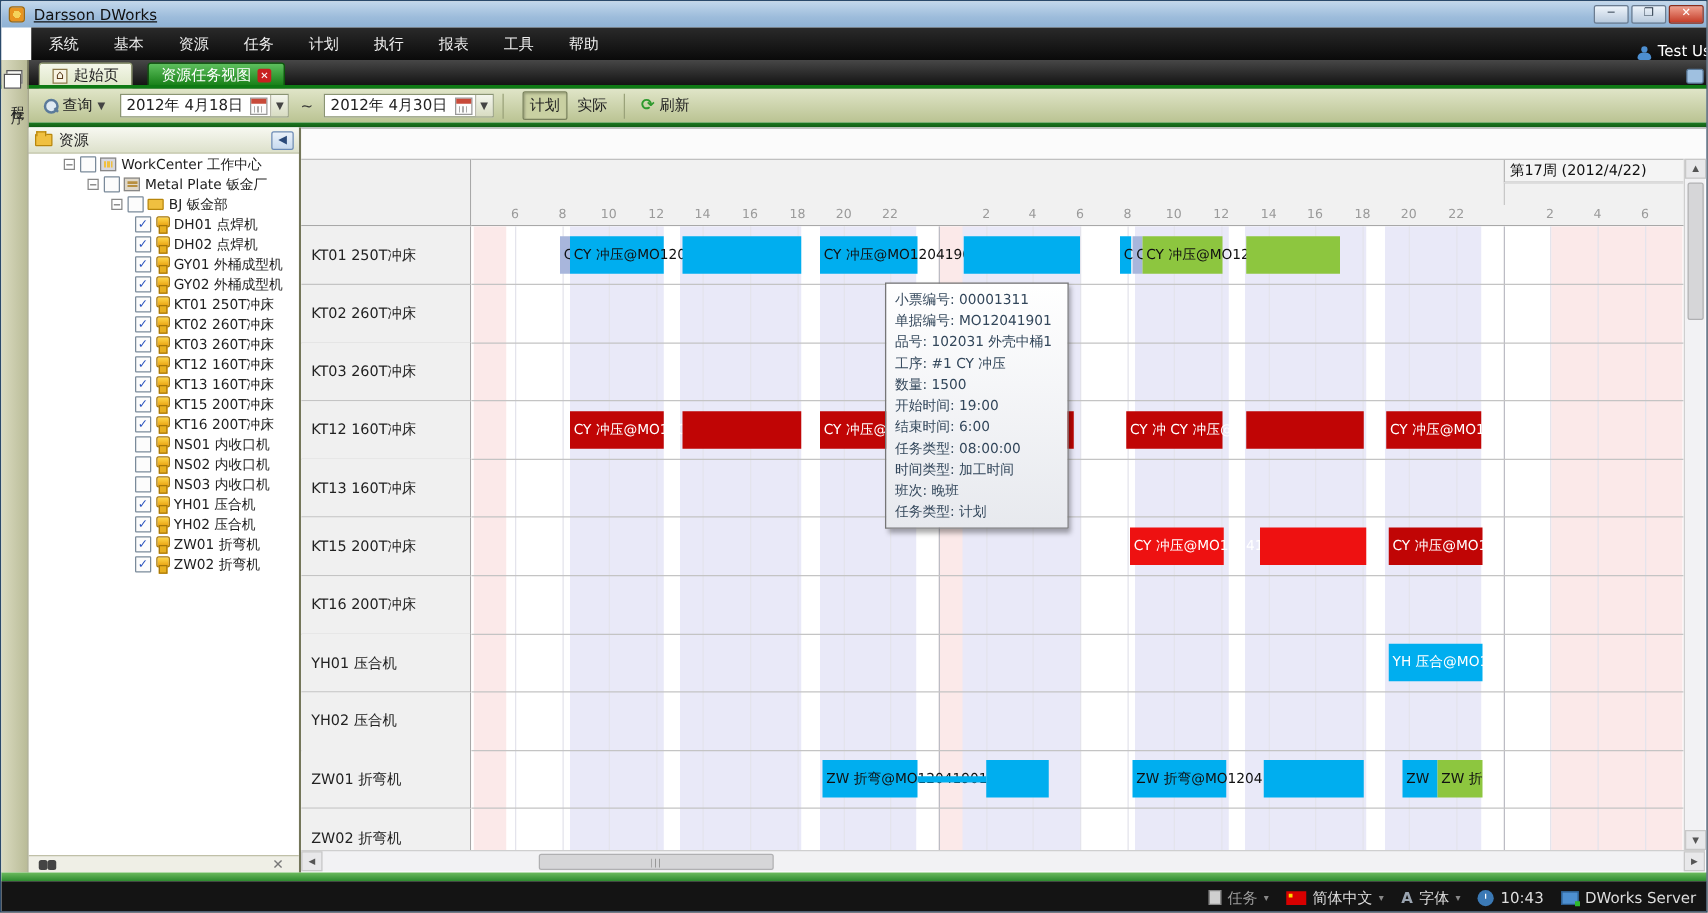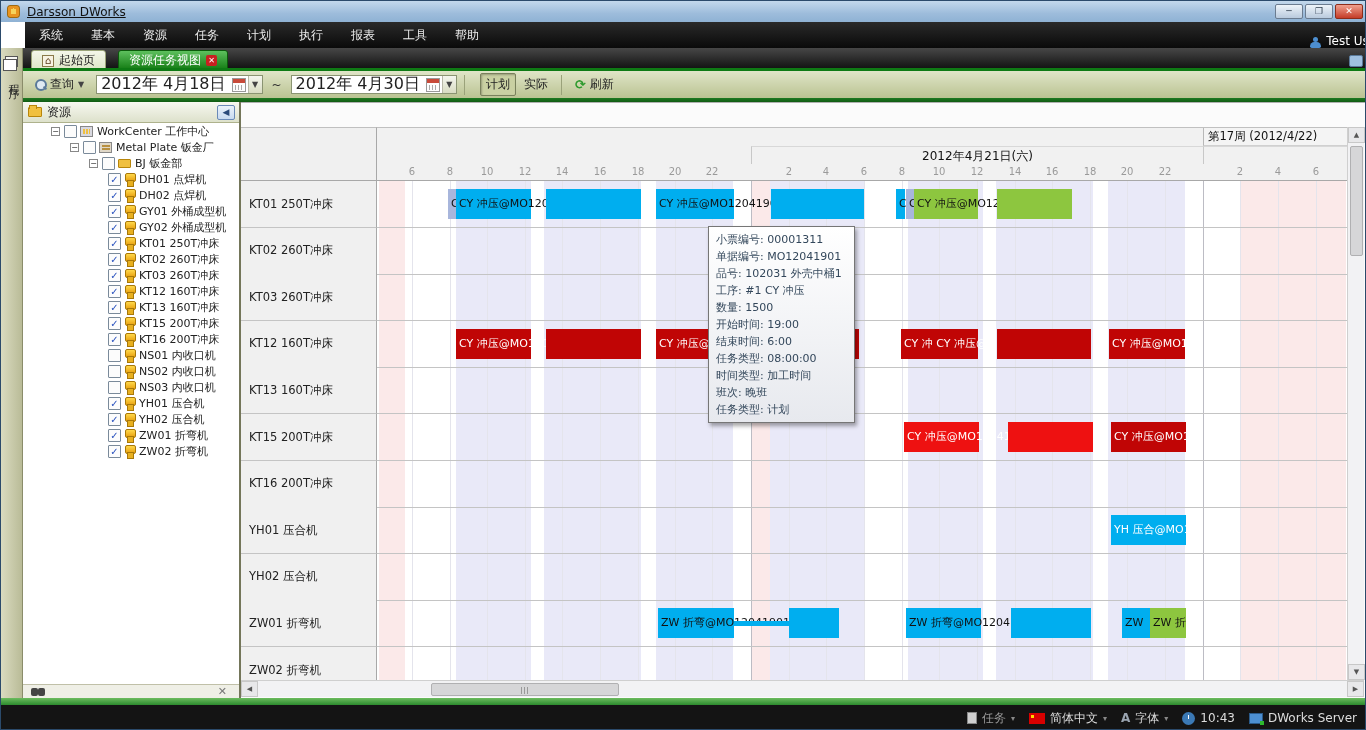--- a/index.html
+++ b/index.html
@@ -53,21 +53,21 @@
     border-radius:2px; font-size:12px; color:#222; }
   #query-btn { margin-left:6px; }
   .mag-icon { width:11px; height:11px; position:relative; }
   .mag-icon::before { content:""; position:absolute; left:0; top:0; width:8px; height:8px;
     border:2px solid #5a7a9a; border-radius:50%; background:#dfeaf2; }
   .mag-icon::after { content:""; position:absolute; left:8px; top:8px; width:4px; height:2px;
     background:#5a7a9a; transform:rotate(45deg); }
   .dd-arrow { font-size:8px; color:#444; }
   .date-field { display:flex; align-items:center; height:19px; background:#fff; border:1px solid #8a9472;
     margin-left:6px; }
-  .date-text { padding:0 4px; font-size:16px; white-space:nowrap; }
+  .date-text { padding:0 4px; font-size:12px; white-space:nowrap; }
   .cal-icon { width:14px; height:14px; margin:0 2px; border:1px solid #999; background:#fdfdfd; position:relative; }
   .cal-icon::before { content:""; position:absolute; left:0; top:0; width:100%; height:4px; background:#c84a3a; }
   .cal-icon::after { content:""; position:absolute; left:2px; top:6px; width:8px; height:5px;
     background:repeating-linear-gradient(90deg,#aaa 0 1px,transparent 1px 3px); }
   .dd-btn { width:14px; height:17px; border-left:1px solid #b8b8a8; font-size:8px; color:#444;
     display:flex; align-items:center; justify-content:center; background:linear-gradient(180deg,#f4f6ee,#d8dcc2); }
   #tilde { margin:0 3px 0 9px; color:#333; }
   .tb-sep { width:1px; height:20px; background:#9aa27a; margin:0 7px; }
   #plan-btn { border:1px solid #79815c; background:#c9d0a2; box-shadow:inset 1px 1px 2px rgba(0,0,0,.25); margin-left:8px; }
   #actual-btn { margin-left:2px; }
@@ -377,21 +377,20 @@
     <div id="tree-footer">
       <span id="binoc-icon"></span>
       <span id="tree-find-close">✕</span>
     </div>
   </div>
 
   <div id="gantt-area"></div>
   <div id="g-corner"></div>
   <div id="g-header">
     <div id="week-cell" class="hdr-cell">第17周 (2012/4/22)</div>
-      <div class="hdr-cell day-cell" style="left: 374px; width: 452px;">2012年4月21日(六)</div>
       <div class="hdr-cell day-cell" style="left: 826px; width: 144px;"></div>
       <div class="tick-label" style="left: 35px;">6</div>
       <div class="tick-label" style="left: 73px;">8</div>
       <div class="tick-label" style="left: 110px;">10</div>
       <div class="tick-label" style="left: 148px;">12</div>
       <div class="tick-label" style="left: 185px;">14</div>
       <div class="tick-label" style="left: 223px;">16</div>
       <div class="tick-label" style="left: 261px;">18</div>
       <div class="tick-label" style="left: 298px;">20</div>
       <div class="tick-label" style="left: 335px;">22</div>

